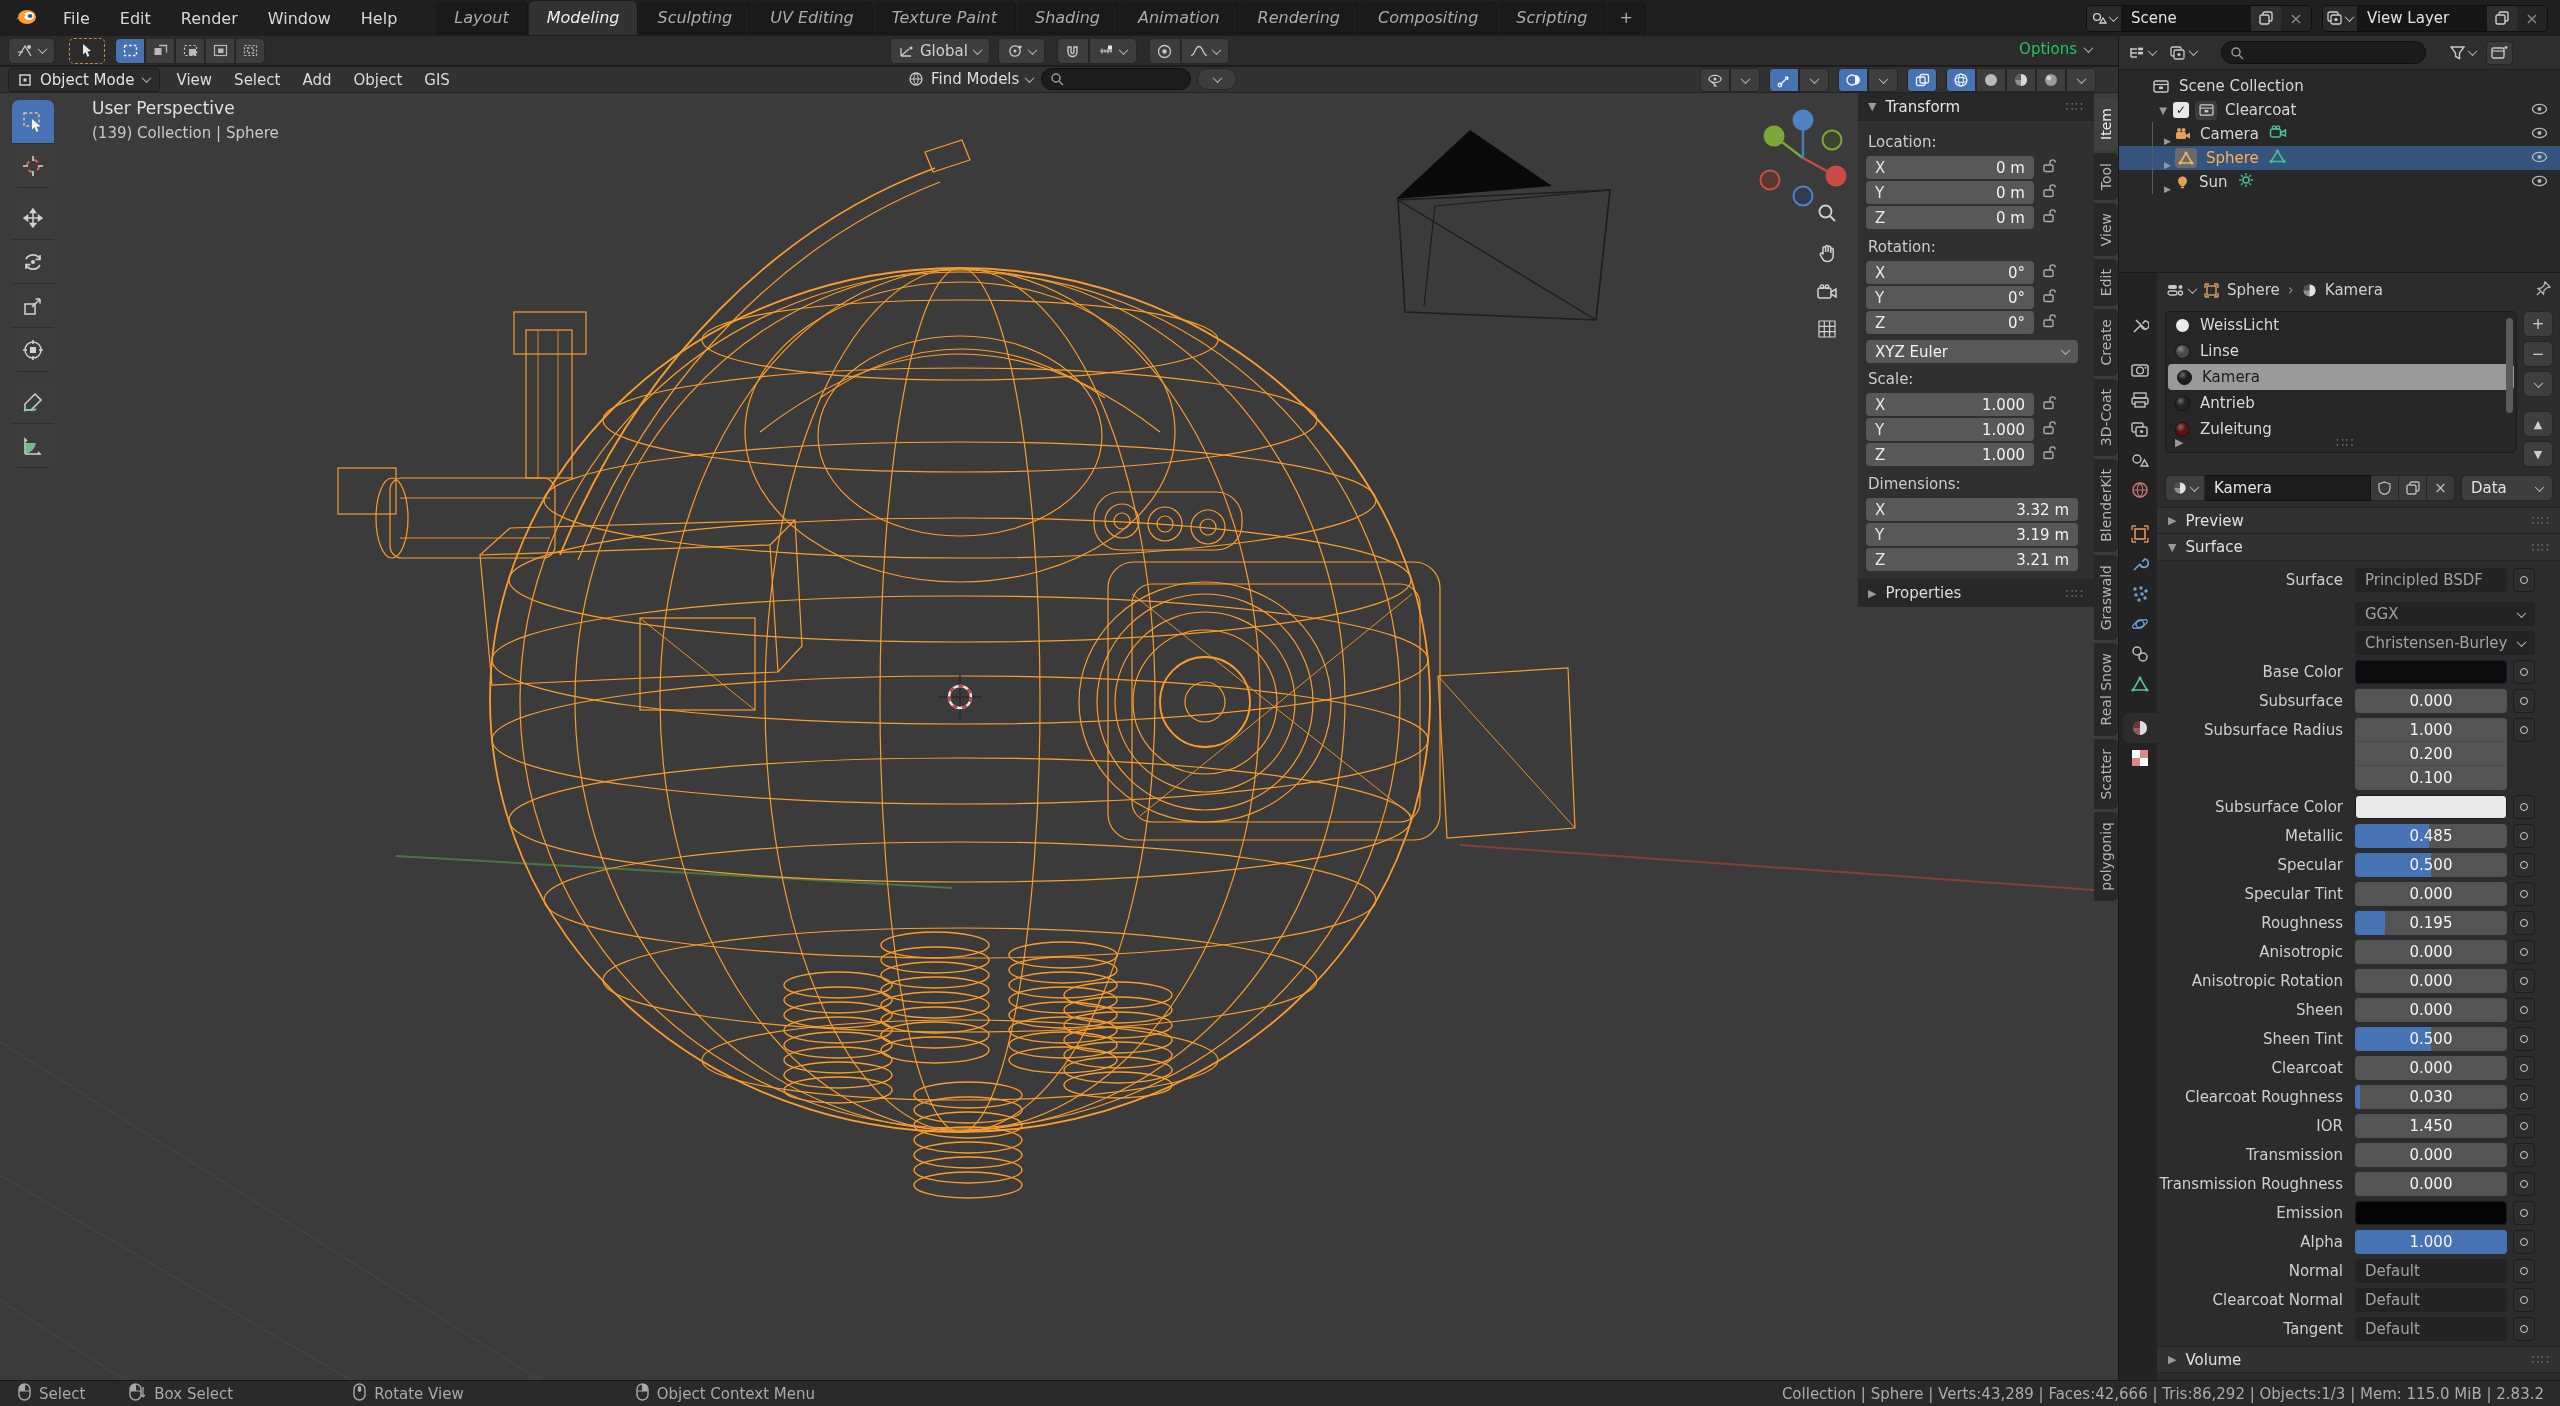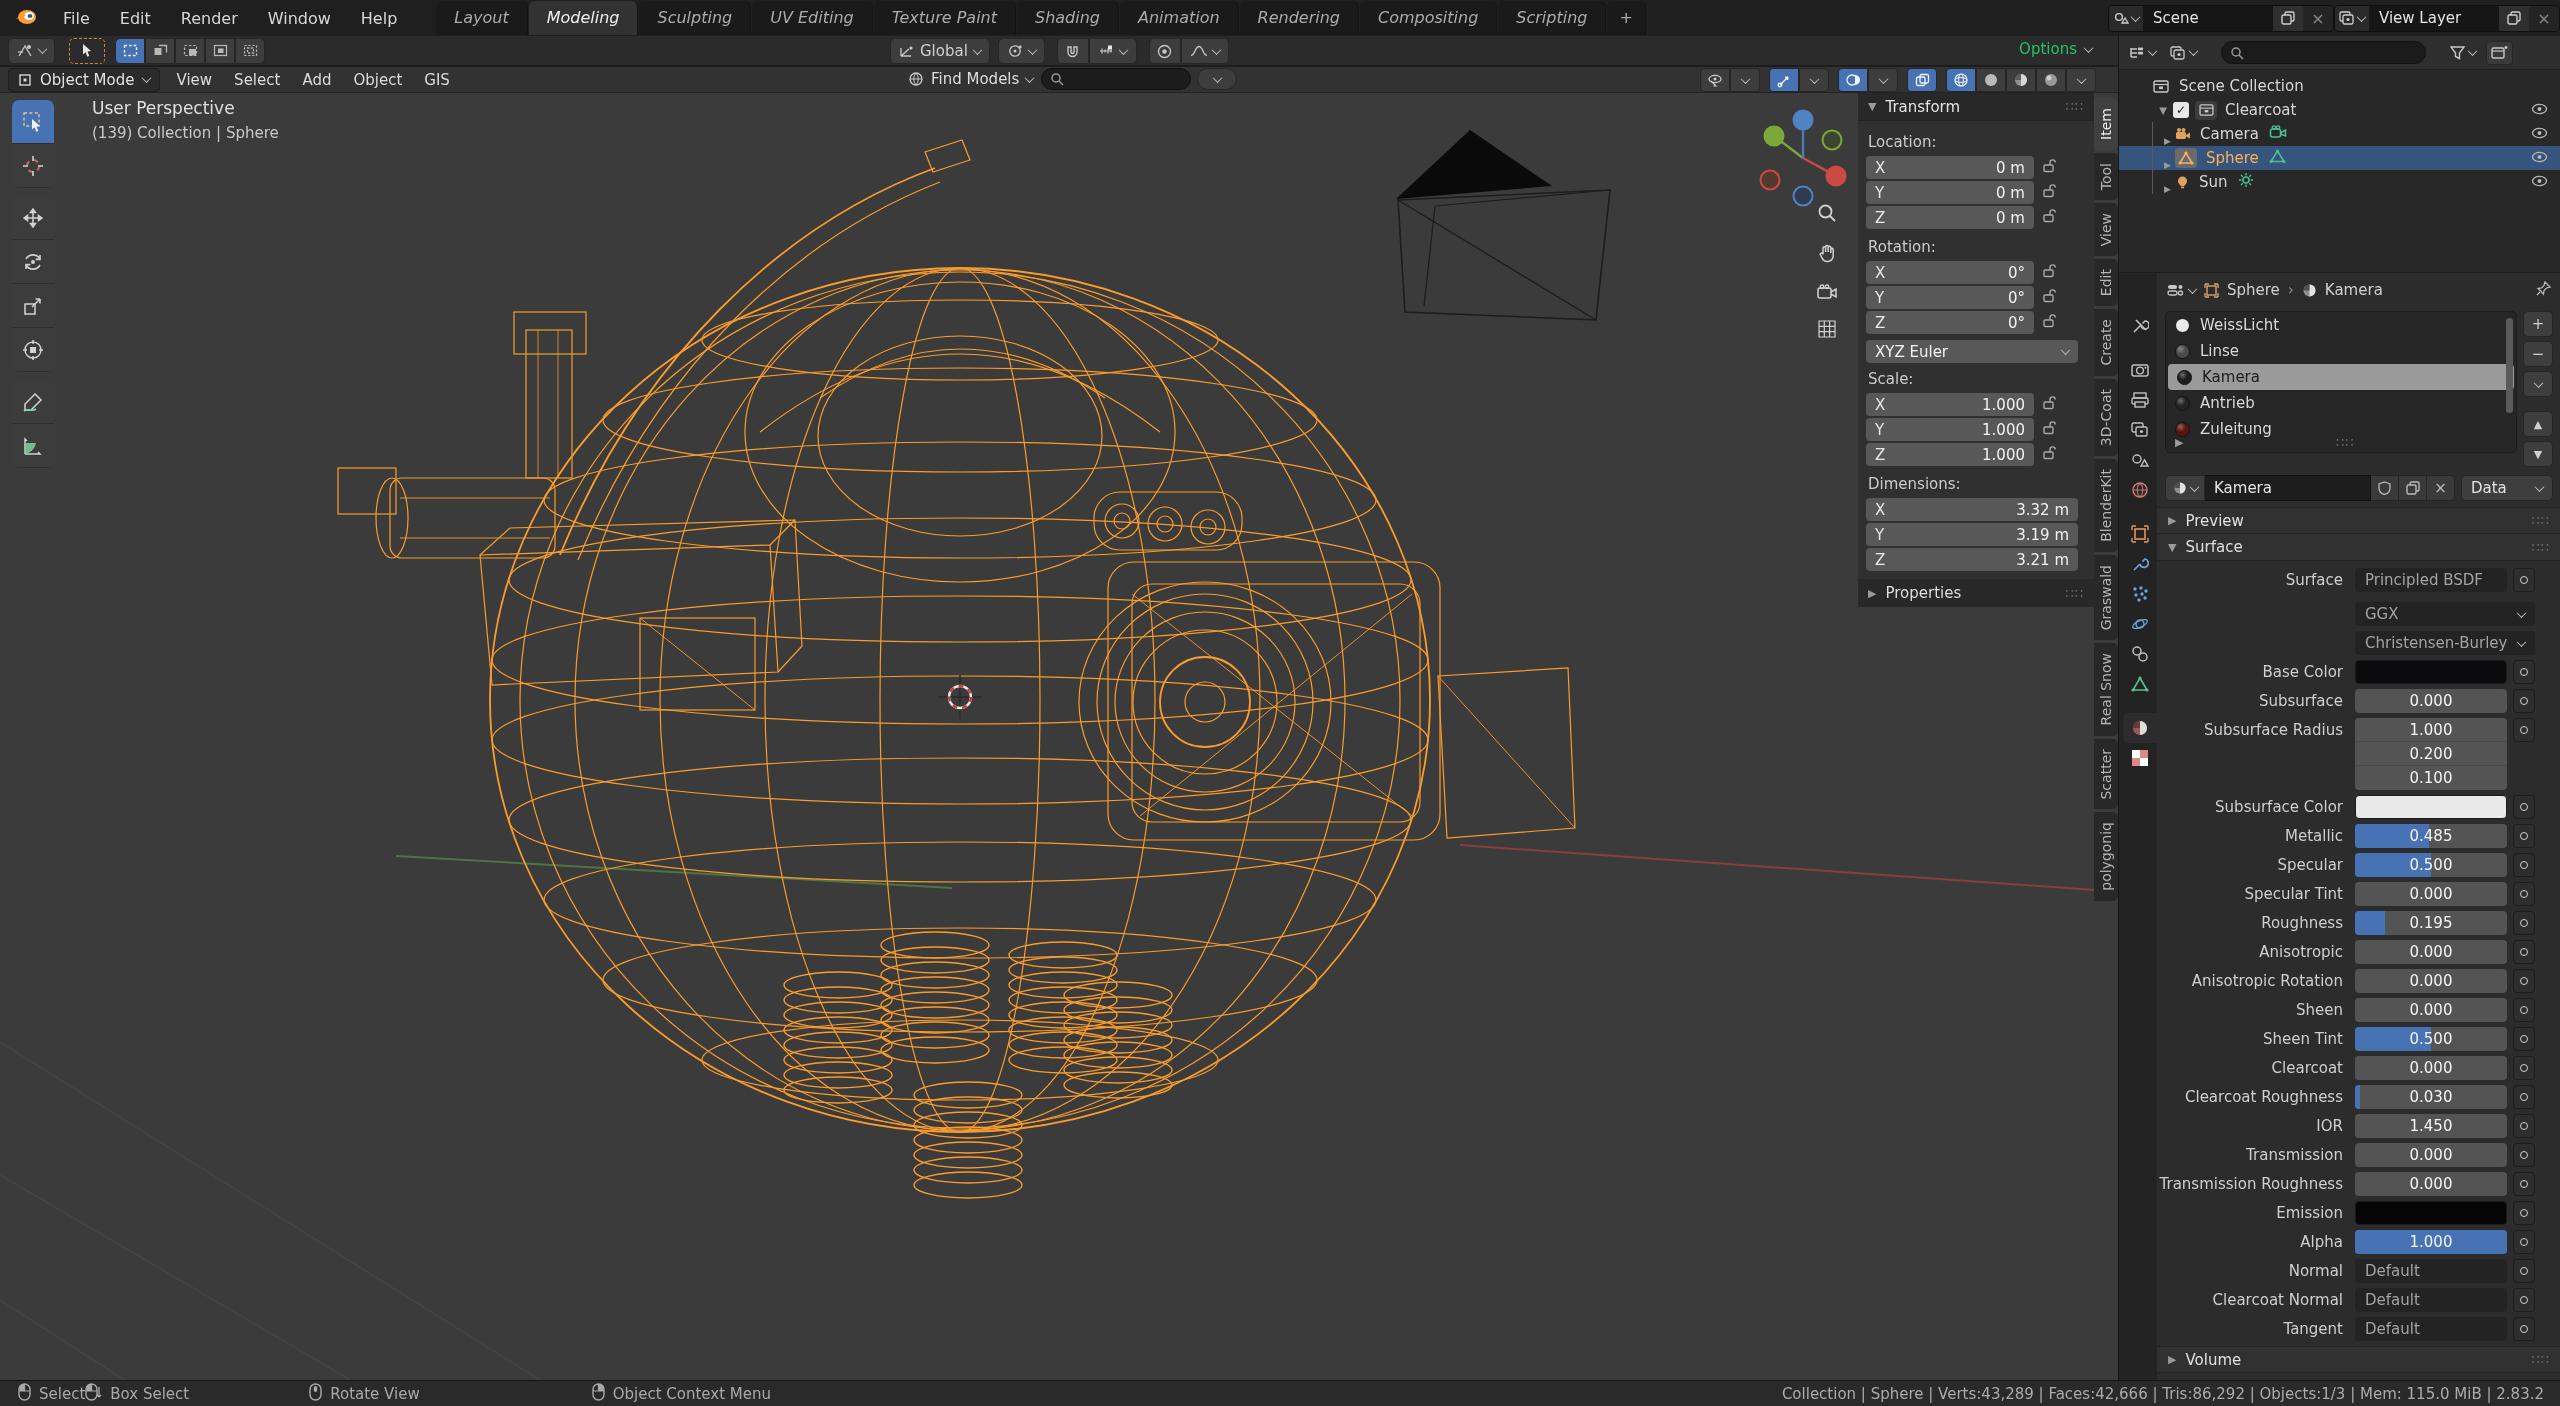--- a/index.html
+++ b/index.html
@@ -17,21 +17,21 @@
   .topbar { position:absolute; left:0; top:0; width:2560px; height:36px; background:#1f1f1f;
             display:flex; align-items:center; }
   .blender-logo { margin:0 10px 0 14px; }
   .menu-item { padding:0 15px; height:36px; display:flex; align-items:center; color:#d8d8d8;
                font-size:16px; }
   .ws-tabs { display:flex; align-items:center; height:24px; margin-left:24px;font-style:italic; }
   .ws-tab { padding:7px 18px 8px; font-size:16px; color:#ababab; background:#1a1a1a;
             border-right:1px solid #141414; border-radius:6px 6px 0 0; margin-right:1px; }
   .ws-tab.active { background:#323232; color:#eeeeee; }
   .ws-tab.add { padding:7px 12px 8px; }
-  .top-right { margin-left:auto; display:flex; align-items:center; }
+  .top-right { margin-left:auto; display:flex; align-items:center; gap:10px; padding-right:12px; }
   .id-block { display:flex; align-items:center; background:#161616; border:1px solid #0f0f0f;
               border-radius:5px; height:27px; overflow:hidden; }
   .id-block .id-icon { width:34px; height:100%; display:flex; align-items:center; justify-content:center;
                        background:#2a2a2a; gap:3px; }
   .id-block .id-name { width:130px; padding:0 10px; font-size:15px; color:#e3e3e3; }
   .id-block .id-op { width:30px; height:100%; display:flex; align-items:center; justify-content:center;
                      background:#2f2f2f; color:#c7c7c7; }
   .id-block .id-x { background:#242424; color:#8a8a8a; font-size:16px; }
 
   
@@ -1547,21 +1547,21 @@
 <div class="statusbar">
   <div id="sbLeft" style="display:flex; align-items:center">
       <span class="sb-item" style="margin-left: 18px;">
         <span><svg width="13" height="18" viewBox="0 0 13 18">
             <rect x="1" y="1" width="11" height="16" rx="5.5" fill="none" stroke="#a9a9a9" stroke-width="1.4"></rect>
             <path d="M6.5 1 V8 M1 8 H12" stroke="#a9a9a9" stroke-width="1.2"></path>
             <path d="M1.5 3.5 a5 5 0 0 1 5 -2.5 V8 H1.5 Z" fill="#a9a9a9"></path>
           </svg></span>
         <span>Select</span>
       </span>
-      <span class="sb-item" style="">
+      <span class="sb-item" style="margin-left: 44px;">
         <span><svg width="17" height="18" viewBox="0 0 17 18">
             <rect x="1" y="1" width="11" height="16" rx="5.5" fill="none" stroke="#a9a9a9" stroke-width="1.4"></rect>
             <path d="M6.5 1 V8 M1 8 H12" stroke="#a9a9a9" stroke-width="1.2"></path>
             <path d="M1.5 3.5 a5 5 0 0 1 5 -2.5 V8 H1.5 Z" fill="#a9a9a9"></path>
             <path d="M14 4 v10 M14 14 l-2 -2 M14 14 l2 -2" stroke="#a9a9a9" stroke-width="1.3" fill="none"></path>
           </svg></span>
         <span>Box Select</span>
       </span>
       <span class="sb-item" style="margin-left: 120px;">
         <span><svg width="13" height="18" viewBox="0 0 13 18">

